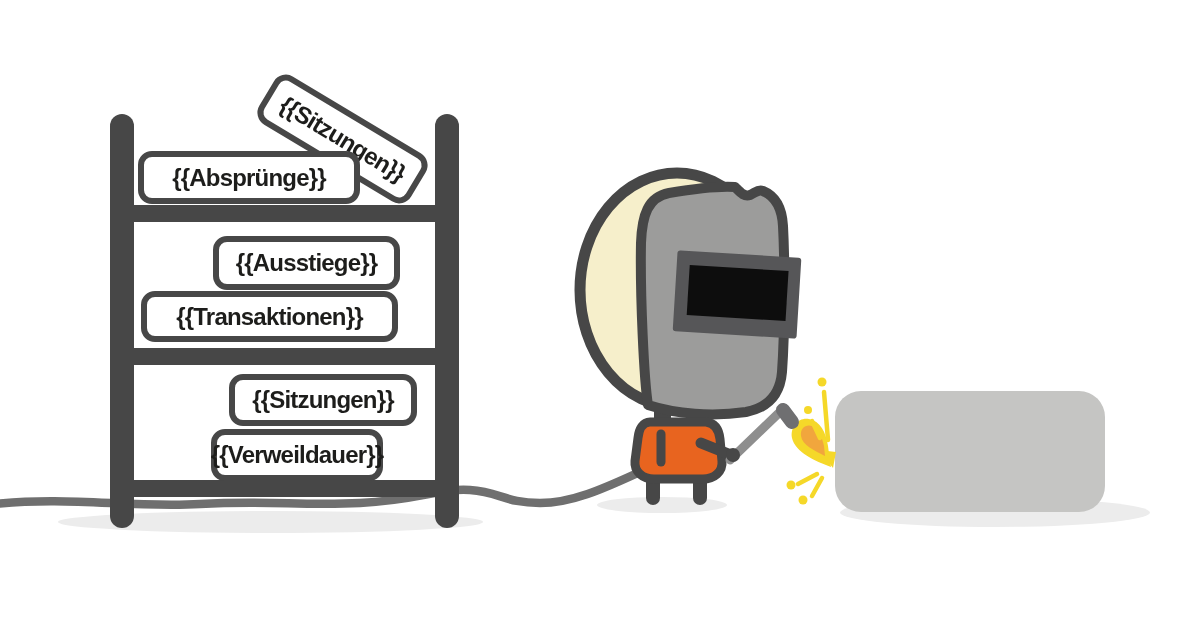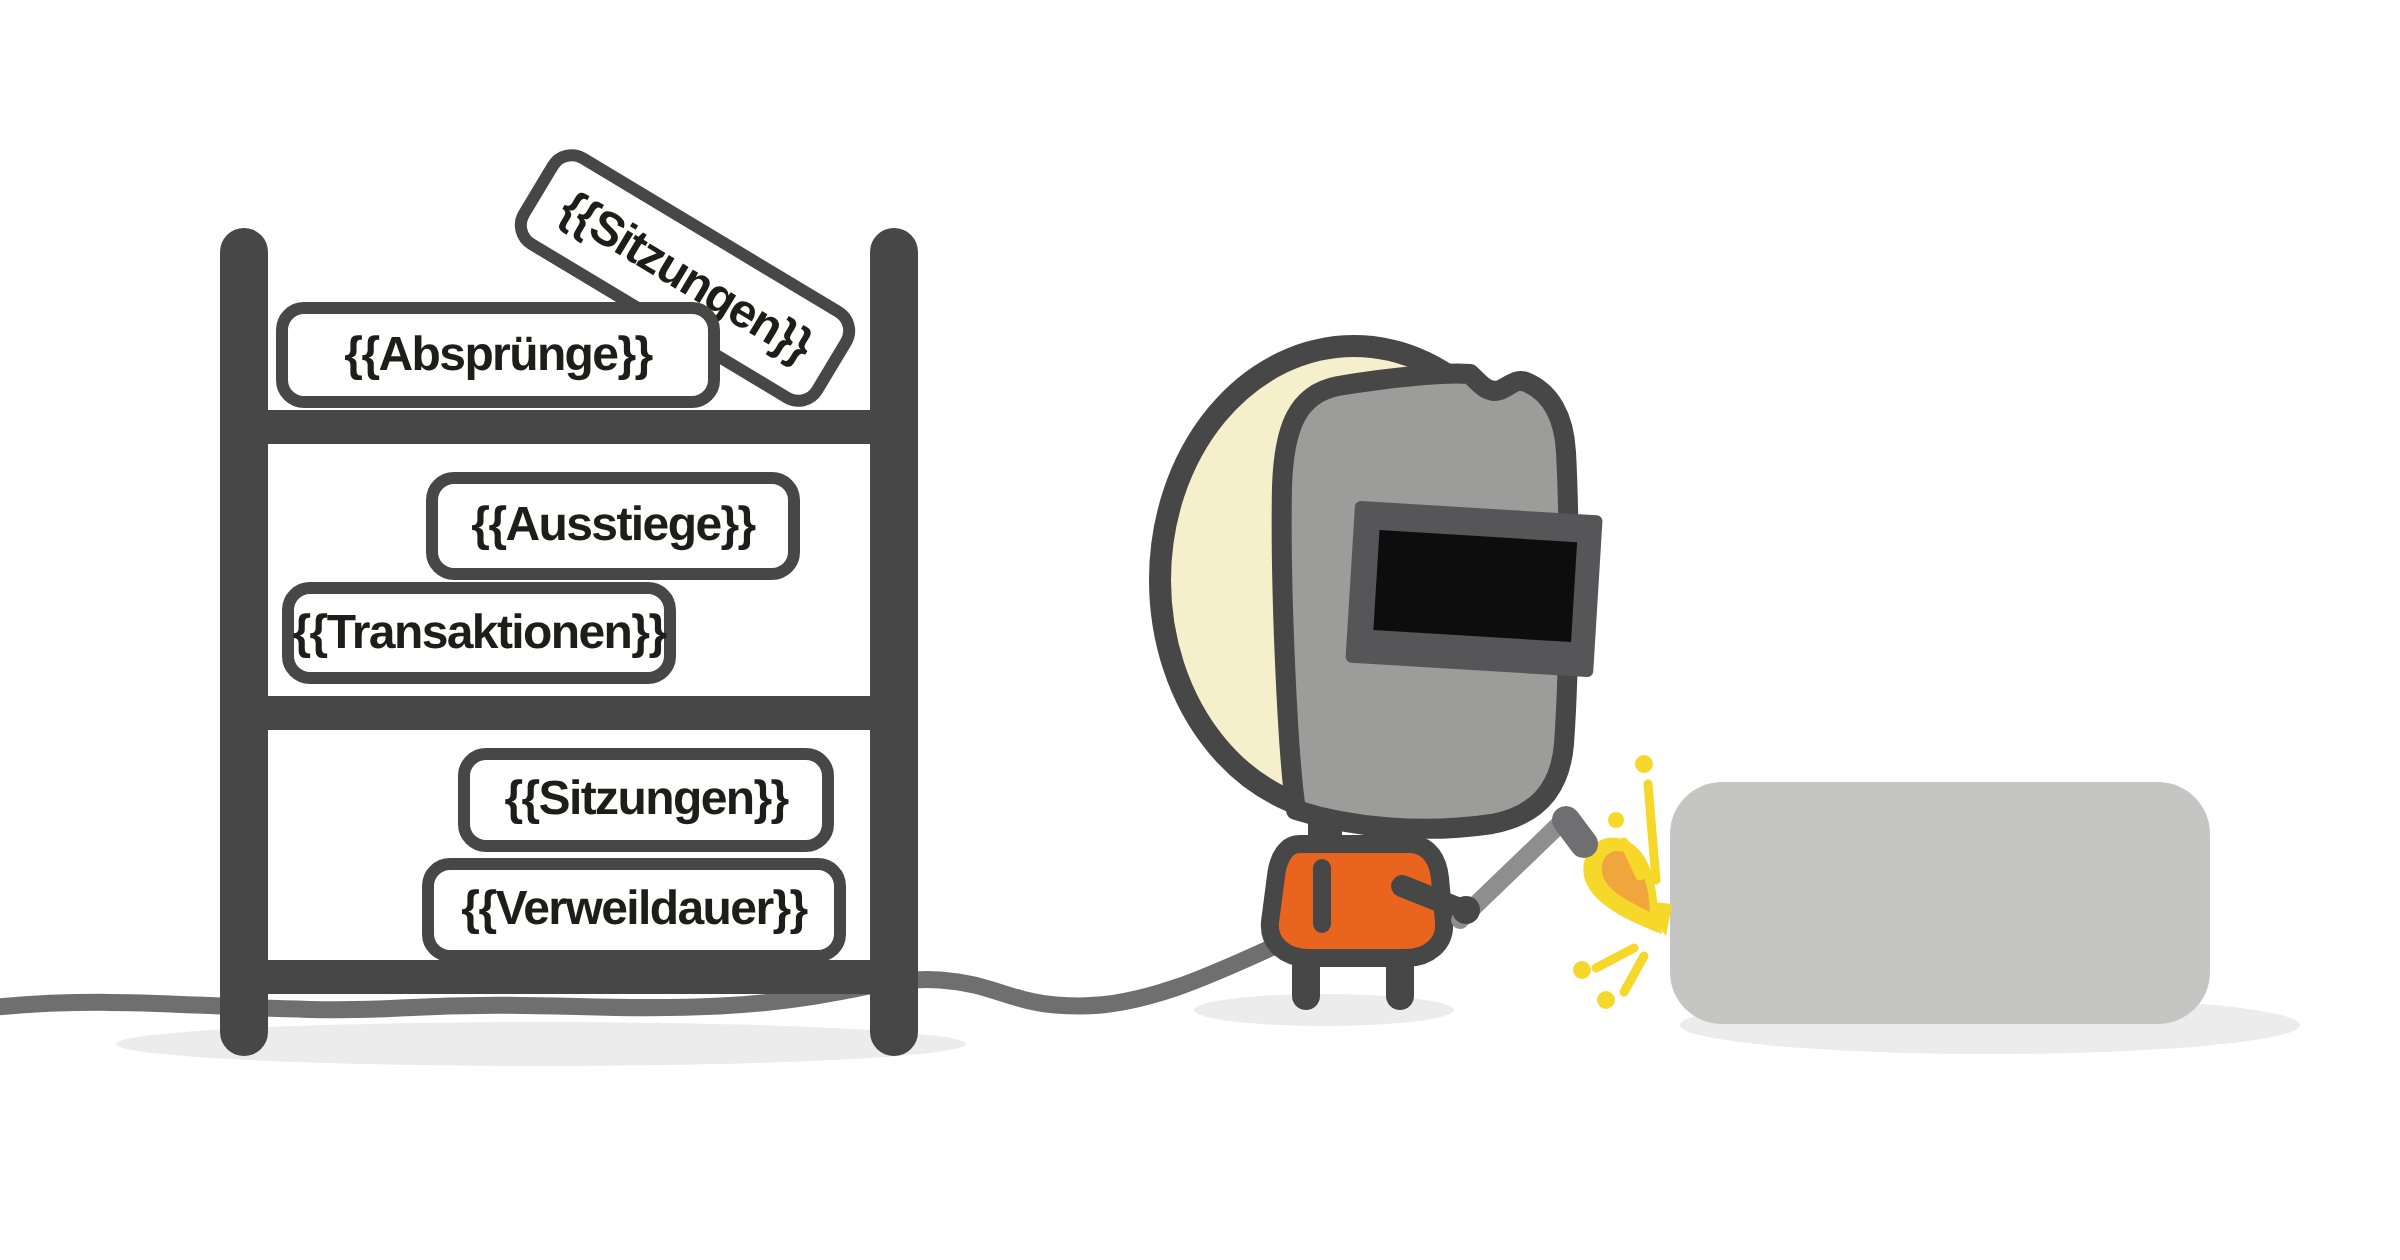--- a/index.html
+++ b/index.html
@@ -66,27 +66,27 @@
 
   <div class="tag tag--tilted" style="left:254px;top:111px;width:177px;height:56px">
     <span>{{Sitzungen}}</span>
   </div>
   <div class="tag" style="left:138px;top:151px;width:222px;height:53px">
     <span>{{Absprünge}}</span>
   </div>
   <div class="tag" style="left:213px;top:236px;width:187px;height:54px">
     <span>{{Ausstiege}}</span>
   </div>
-  <div class="tag" style="left:141px;top:291px;width:197px;height:51px">
+  <div class="tag" style="left:141px;top:291px;width:257px;height:51px">
     <span>{{Transaktionen}}</span>
   </div>
   <div class="tag" style="left:229px;top:374px;width:188px;height:52px">
     <span>{{Sitzungen}}</span>
   </div>
-  <div class="tag" style="left:211px;top:429px;width:212px;height:52px">
+  <div class="tag" style="left:211px;top:429px;width:172px;height:52px">
     <span>{{Verweildauer}}</span>
   </div>
 
   <div class="block"></div>
 
   <svg class="layer" width="1200" height="630" viewBox="0 0 1200 630">
 
     <ellipse class="head" cx="677" cy="290" rx="97" ry="117"></ellipse>
 
     <rect class="dark-fill" x="654" y="398" width="17" height="30" rx="5"></rect>

